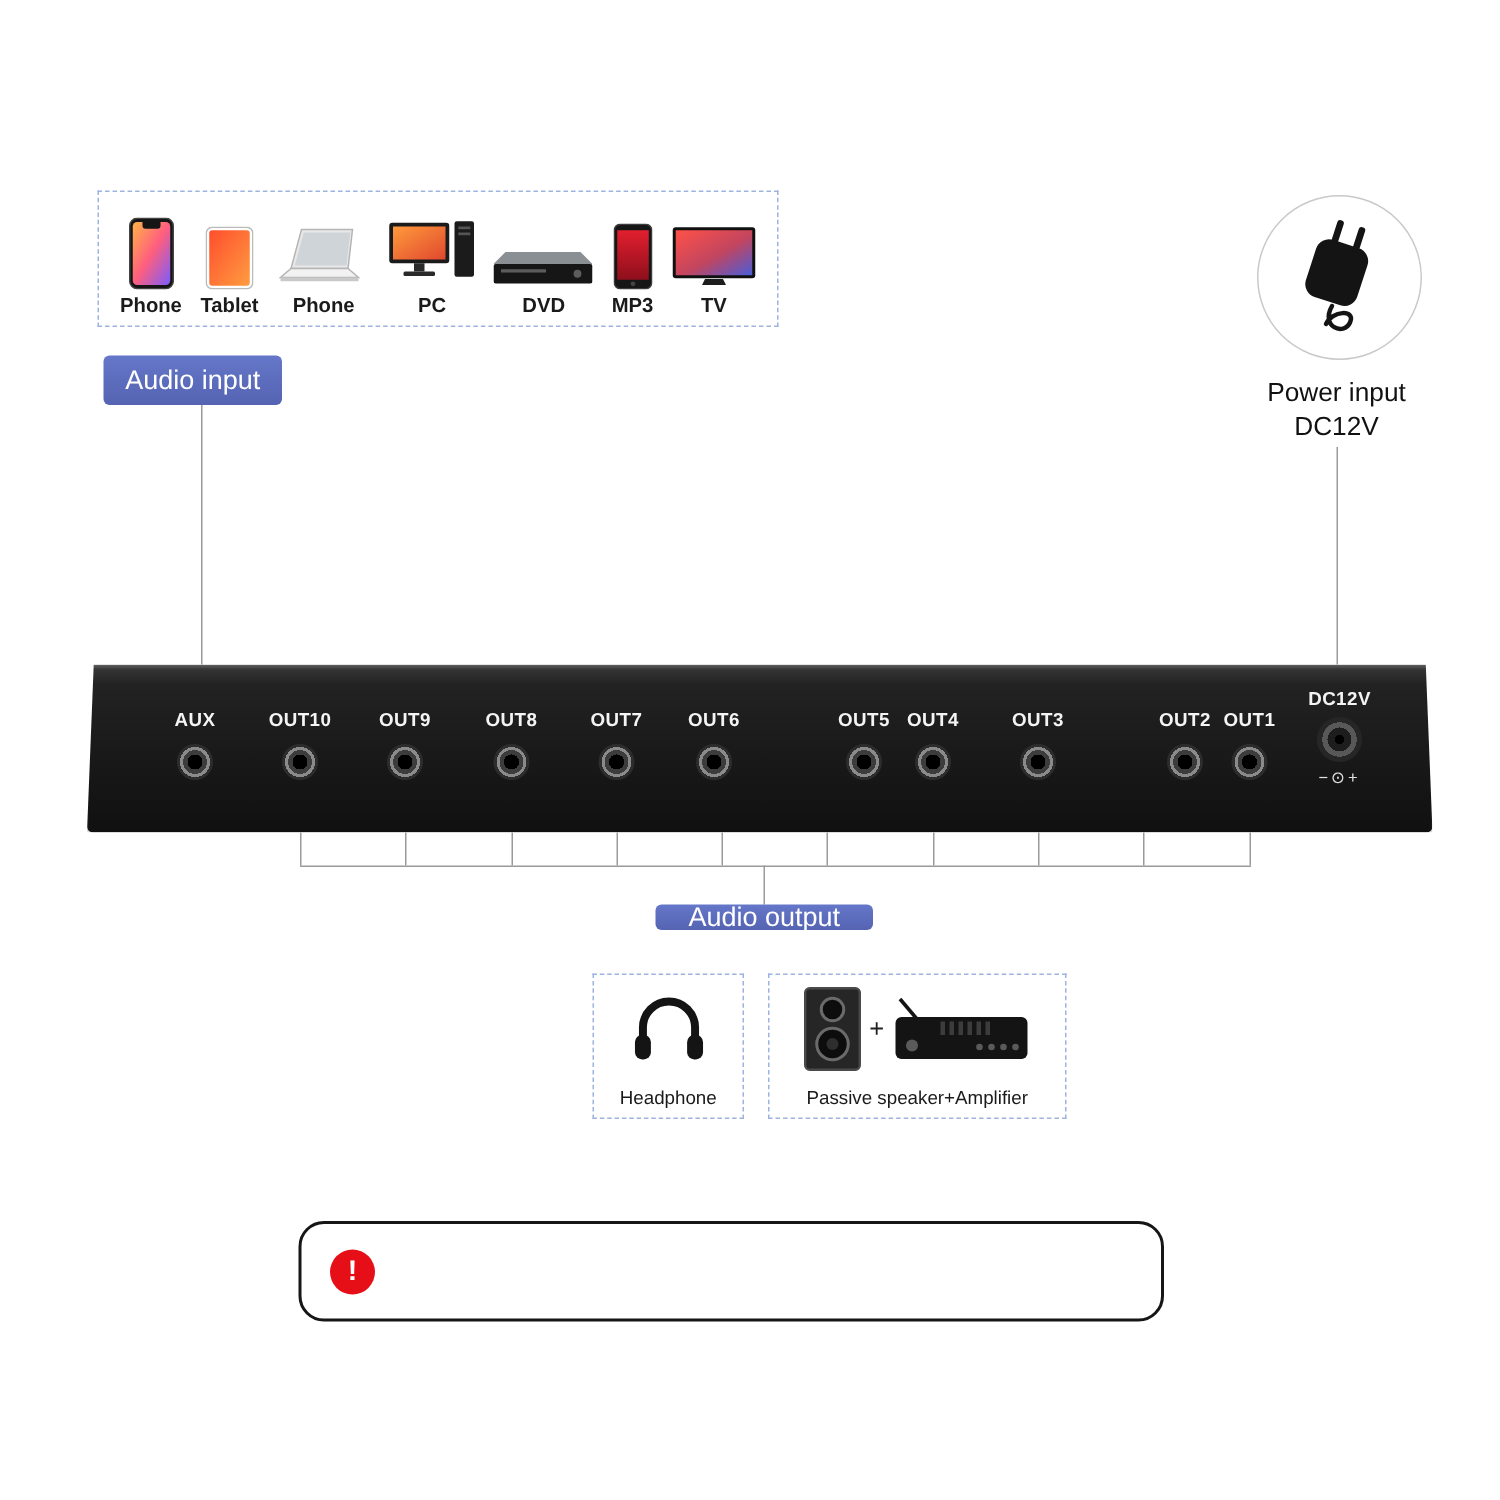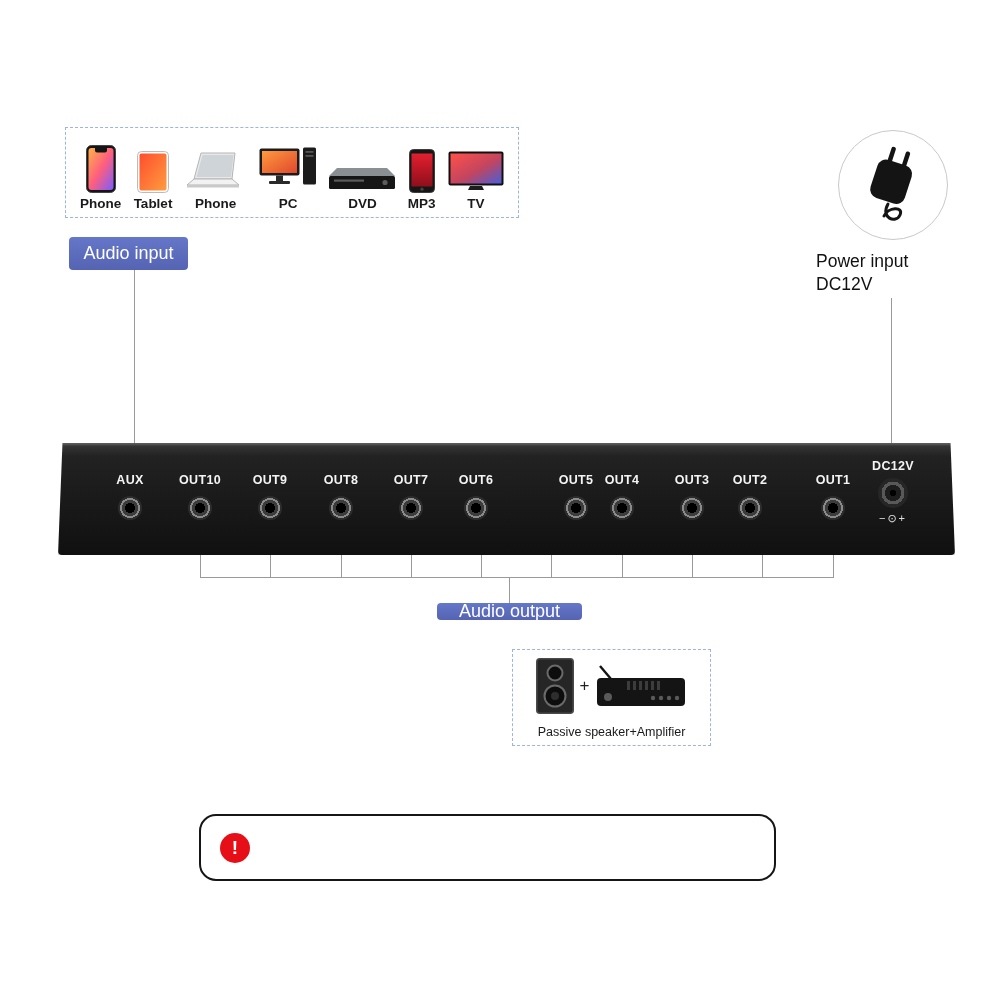--- a/index.html
+++ b/index.html
@@ -17,21 +17,21 @@
   .badge { position:absolute; background:linear-gradient(180deg,#6577c9,#5563b2); color:#fff; display:flex; align-items:center; justify-content:center; font-size:18px; border-radius:4px; }
   .badge-input { left:69px; top:237px; width:119px; height:33px; }
   .badge-output { left:437px; top:603px; width:145px; height:17px; }
 
   
   .vline { position:absolute; width:1px; background:#9a9a9a; }
   .hline { position:absolute; height:1px; background:#9a9a9a; }
 
   
   .power-circle { position:absolute; left:838px; top:130px; width:110px; height:110px; border:1px solid #c9c9c9; border-radius:50%; display:flex; align-items:center; justify-content:center; background:#fff; }
-  .power-text { position:absolute; left:816px; top:250px; width:150px; text-align:left; font-size:17.5px; color:#111; line-height:23px; }
+  .power-text { position:absolute; left:816px; top:250px; width:150px; text-align:center; font-size:17.5px; color:#111; line-height:23px; }
 
   
   .panel { position:absolute; left:58px; top:443px; width:897px; height:112px; border-radius:4px;
            background:linear-gradient(180deg,#3a3a3a 0%, #222 12%, #191919 55%, #101010 100%);
            box-shadow:inset 0 2px 2px rgba(255,255,255,.18), 0 3px 4px rgba(0,0,0,.25);
            clip-path:polygon(0.5% 0, 99.5% 0, 100% 100%, 0 100%); }
   .port { position:absolute; top:30px; width:72px; text-align:center; color:#f2f2f2; }
   .port-label { font-size:12.5px; font-weight:700; letter-spacing:.3px; color:#f4f4f4; }
   .jack { width:24px; height:24px; margin:9px auto 0; border-radius:50%;
           background:radial-gradient(circle, #000 0 5px, #3c3c3c 5px 8px, #8a8a8a 8px 10px, #2c2c2c 10px 12px); }
@@ -197,21 +197,21 @@
       <div class="jack"></div>
     </div>
     <div class="port" style="left:528px">
       <div class="port-label">OUT4</div>
       <div class="jack"></div>
     </div>
     <div class="port" style="left:598px">
       <div class="port-label">OUT3</div>
       <div class="jack"></div>
     </div>
-    <div class="port" style="left:656px">
+    <div class="port" style="left:696px">
       <div class="port-label">OUT2</div>
       <div class="jack"></div>
     </div>
     <div class="port" style="left:739px">
       <div class="port-label">OUT1</div>
       <div class="jack"></div>
     </div>
     <div class="port port-dc" style="left:799px">
       <div class="port-label">DC12V</div>
       <div class="dc-jack"></div>
@@ -227,20 +227,28 @@
   <div class="vline" style="left:551px; top:555px; height:22px;"></div>
   <div class="vline" style="left:622px; top:555px; height:22px;"></div>
   <div class="vline" style="left:692px; top:555px; height:22px;"></div>
   <div class="vline" style="left:762px; top:555px; height:22px;"></div>
   <div class="vline" style="left:833px; top:555px; height:22px;"></div>
   <div class="hline" style="left:200px; top:577px; width:634px;"></div>
   <div class="vline" style="left:509px; top:577px; height:26px;"></div>
 
   <div class="badge badge-output">Audio output</div>
 
+  <div class="dashed-box headphone-box">
+    <svg width="58" height="56" viewBox="0 0 58 58">
+      <path d="M11 36 v-8 a18 18 0 0 1 36 0 v8" fill="none" stroke="#141414" stroke-width="5.5" stroke-linecap="round"></path>
+      <rect x="5.5" y="33" width="11" height="17" rx="5" fill="#141414"></rect>
+      <rect x="41.5" y="33" width="11" height="17" rx="5" fill="#141414"></rect>
+    </svg>
+    <div class="out-label">Headphone</div>
+  </div>
 
   <div class="dashed-box speaker-box">
     <div class="amp-row">
       <svg width="38" height="56" viewBox="0 0 38 56">
         <rect x="0.8" y="0.8" width="36.4" height="54.4" rx="3" fill="#262626" stroke="#4a4a4a" stroke-width="1.6"></rect>
         <circle cx="19" cy="15" r="7.5" fill="#0d0d0d" stroke="#6a6a6a" stroke-width="2"></circle>
         <circle cx="19" cy="38" r="10.5" fill="#0d0d0d" stroke="#6a6a6a" stroke-width="2"></circle>
         <circle cx="19" cy="38" r="4" fill="#2e2e2e"></circle>
       </svg>
       <div class="plus">+</div>

